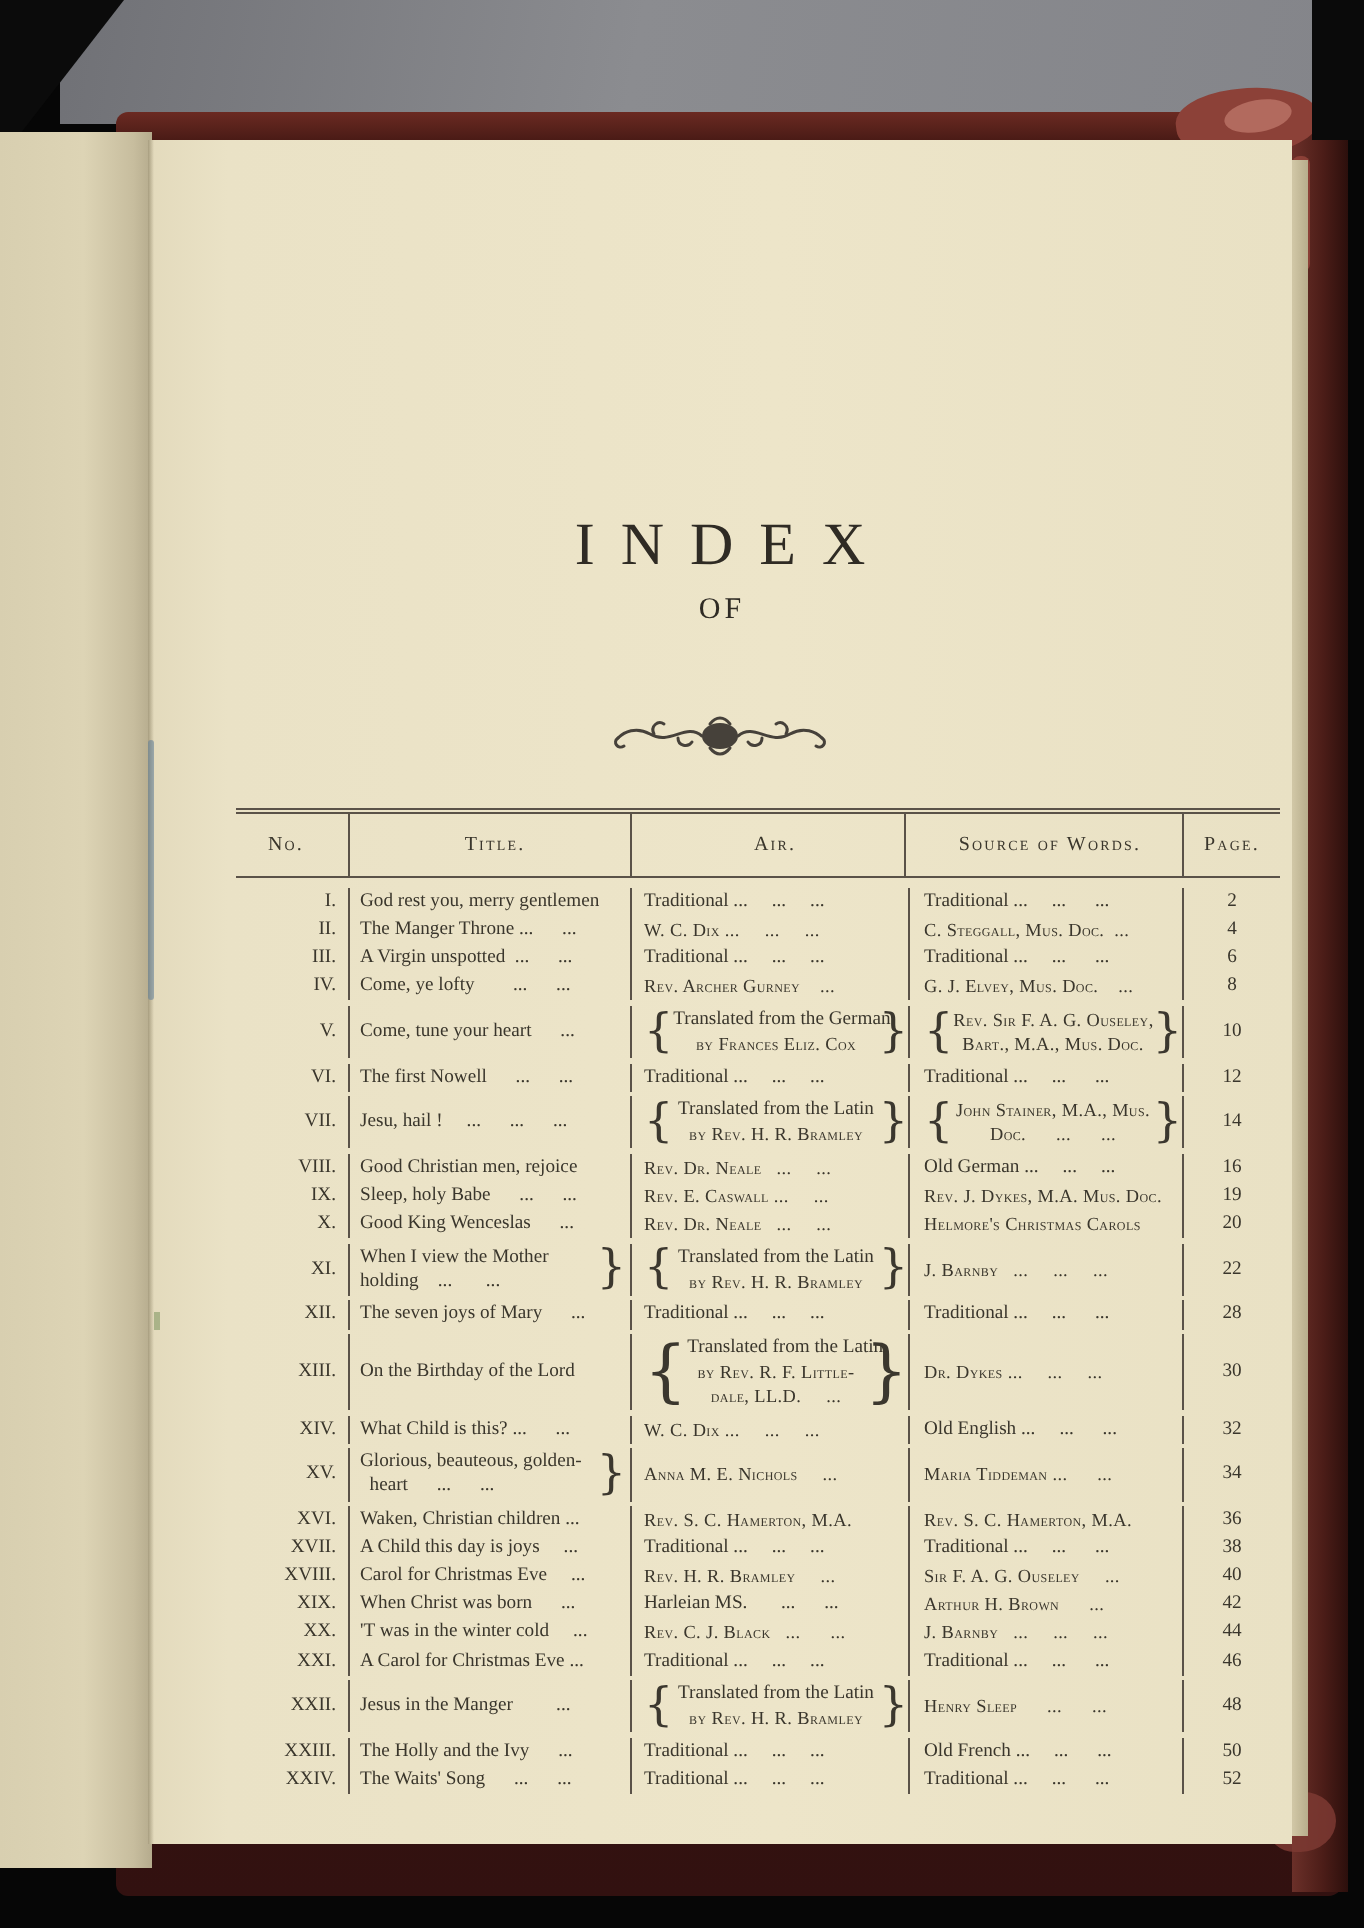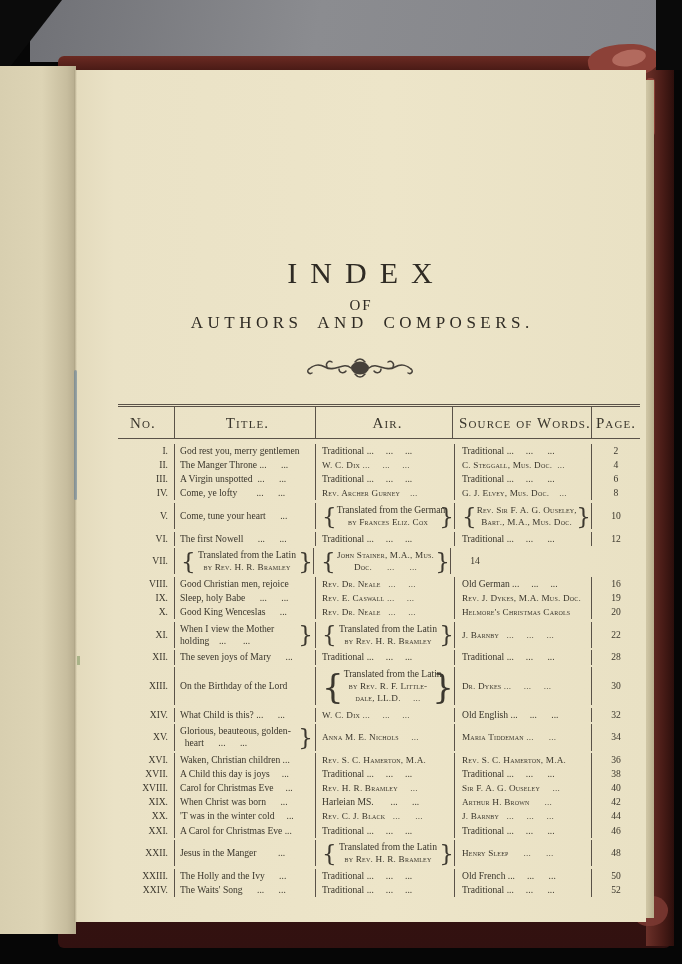--- a/index.html
+++ b/index.html
@@ -47,21 +47,21 @@
            font-variant:small-caps;text-indent:2px;}
   .t-sub{position:absolute;top:243px;left:0;width:100%;font-size:17px;letter-spacing:4.5px;
            word-spacing:7px;text-indent:4.5px;}
   .ornament{position:absolute;top:286px;left:0;width:100%;text-align:center;}
 
   
   .index-table{position:absolute;left:44px;top:334px;width:522px;
                border-top:3px double #5a5248;font-size:9.6px;line-height:12.1px;}
   .thead{display:flex;border-bottom:1px solid #5a5248;}
   .thead .cell{padding-top:10px;padding-bottom:9px;display:block;text-align:center;
-               font-variant:small-caps;font-size:15px;letter-spacing:1.1px;}
+               font-variant:small-caps;font-size:10px;letter-spacing:1.1px;}
   .tbody{padding-top:5px;}
   .trow{display:flex;align-items:stretch;}
   .cell{box-sizing:border-box;overflow:hidden;display:flex;flex-direction:column;
         justify-content:center;padding-top:1px;padding-bottom:1px;}
   .c-no{width:56px;text-align:right;padding-right:6px;}
   .c-title{width:141px;border-left:1px solid #5a5248;padding-left:5px;}
   .c-source{width:139px;border-left:1px solid #5a5248;padding-left:6px;}
   .c-air{width:137px;border-left:1px solid #5a5248;padding-left:7px;}
   .c-page{width:49px;border-left:1px solid #5a5248;text-align:center;}
   .inner{display:flex;align-items:center;}
@@ -91,21 +91,20 @@
   <div class="page-left"></div>
   <div class="page-stack-right"></div>
 
   <div class="page-main">
     <div class="gutter-line"></div>
     <div class="blue-streak"></div>
     <div class="blue-dot"></div>
 
     <div class="t-index heading">INDEX</div>
     <div class="t-of heading">OF</div>
-    <div class="t-sub heading">AUTHORS AND COMPOSERS.</div>
 
     <div class="ornament">
       <svg width="118" height="24" viewBox="0 0 118 24">
         <g fill="none" stroke="#46413a" stroke-width="1.5" stroke-linecap="round">
           <ellipse cx="59" cy="12" rx="9" ry="6.5" fill="#46413a" stroke="none"></ellipse>
           <path d="M50 12 C42 5 34 17 24 11 C17 7 11 10 8 13"></path>
           <path d="M8 13 c-3 2 0 6 3 4"></path>
           <path d="M26 11 c-2 -4 2 -7 5 -5"></path>
           <path d="M38 13 c0 4 5 5 7 2"></path>
           <path d="M68 12 C76 5 84 17 94 11 C101 7 107 10 110 13"></path>
@@ -356,20 +355,27 @@
             </div>
           </div>
           <div class="trow multi">
             <div class="cell c-no">
               <div class="inner">
                 <div class="lines">
                   <div class="line">VII.</div>
                 </div>
               </div>
             </div>
+            <div class="cell c-title">
+              <div class="inner">
+                <div class="lines">
+                  <div class="line">Jesu, hail !     ...      ...      ...</div>
+                </div>
+              </div>
+            </div>
             <div class="cell c-source">
               <div class="inner">
                 <span class="brace n2">{</span>
                 <div class="lines centered">
                   <div class="line">Translated from the Latin</div>
                   <div class="line sc">by Rev. H. R. Bramley</div>
                 </div>
                 <span class="brace n2">}</span>
               </div>
             </div>

